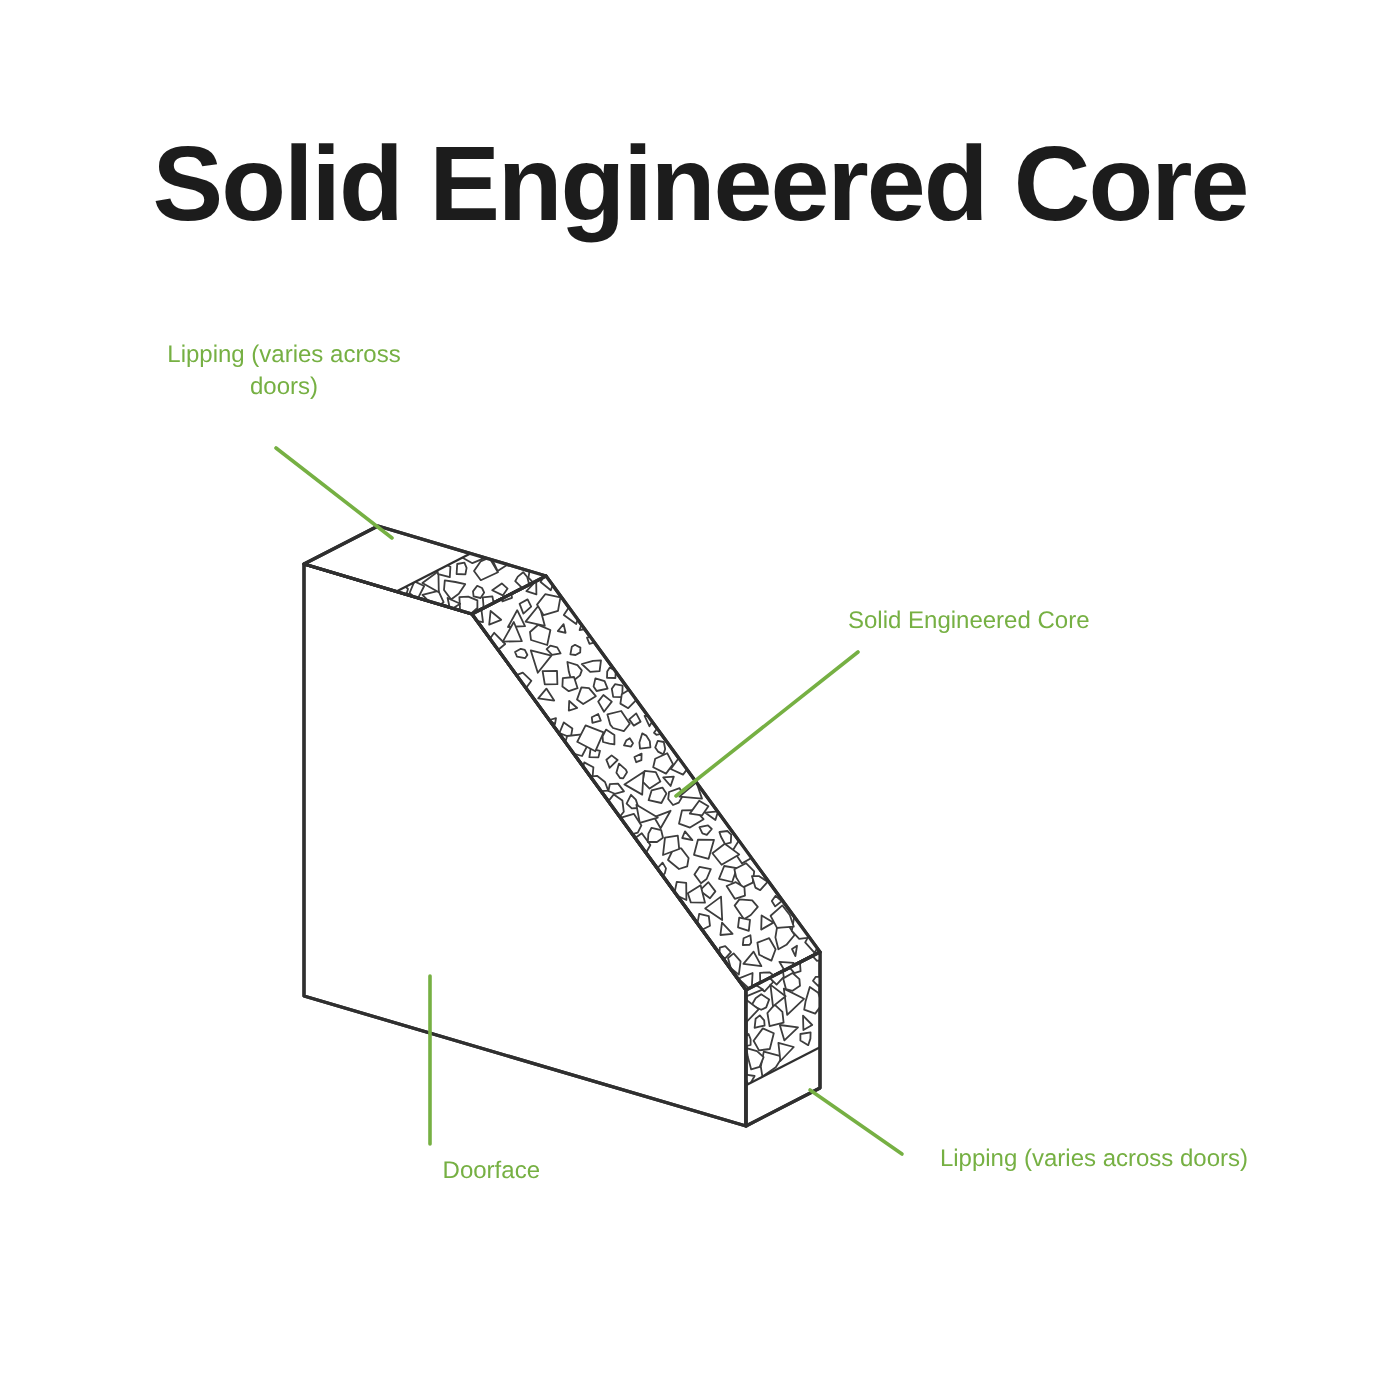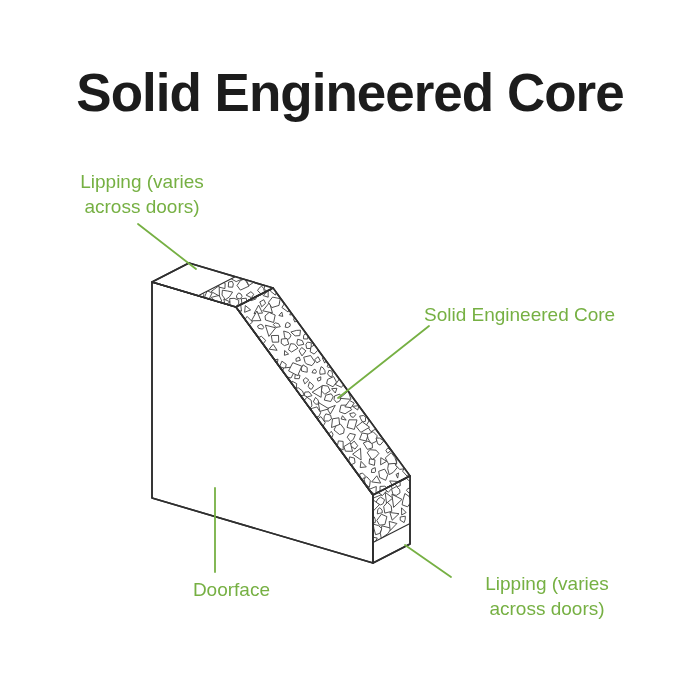--- a/index.html
+++ b/index.html
@@ -13,21 +13,21 @@
     position:relative;width:700px;height:700px;background:var(--bg);
     overflow:hidden;font-family:"Liberation Sans",sans-serif;
   }
   .title{
     position:absolute;top:62px;left:0;width:700px;margin:0;
     text-align:center;font-size:53px;font-weight:bold;
     letter-spacing:-1px;color:var(--title-color);
   }
   svg.diagram{position:absolute;left:0;top:0;}
   .label{
-    position:absolute;color:var(--accent);font-size:19px;line-height:1.3;
+    position:absolute;color:var(--accent);font-size:12px;line-height:1.3;
   }
   .label.lipping-top{left:67px;top:170px;width:150px;text-align:center;}
   .label.core{left:424px;top:303px;width:220px;text-align:left;}
   .label.doorface{left:160px;top:578px;width:110px;text-align:right;}
   .label.lipping-bottom{left:462px;top:572px;width:170px;text-align:center;}
   .face{fill:#ffffff;stroke:var(--outline);stroke-width:1.6;stroke-linejoin:round;}
   .face-outline{fill:none;stroke:var(--outline);stroke-width:1.6;stroke-linejoin:round;}
   .chip{fill:#ffffff;stroke:#3d3d3d;stroke-width:0.9;stroke-linejoin:round;}
   .joint{stroke:var(--outline);stroke-width:1.1;fill:none;}
   .leader{stroke:var(--accent);stroke-width:1.8;fill:none;stroke-linecap:round;}

